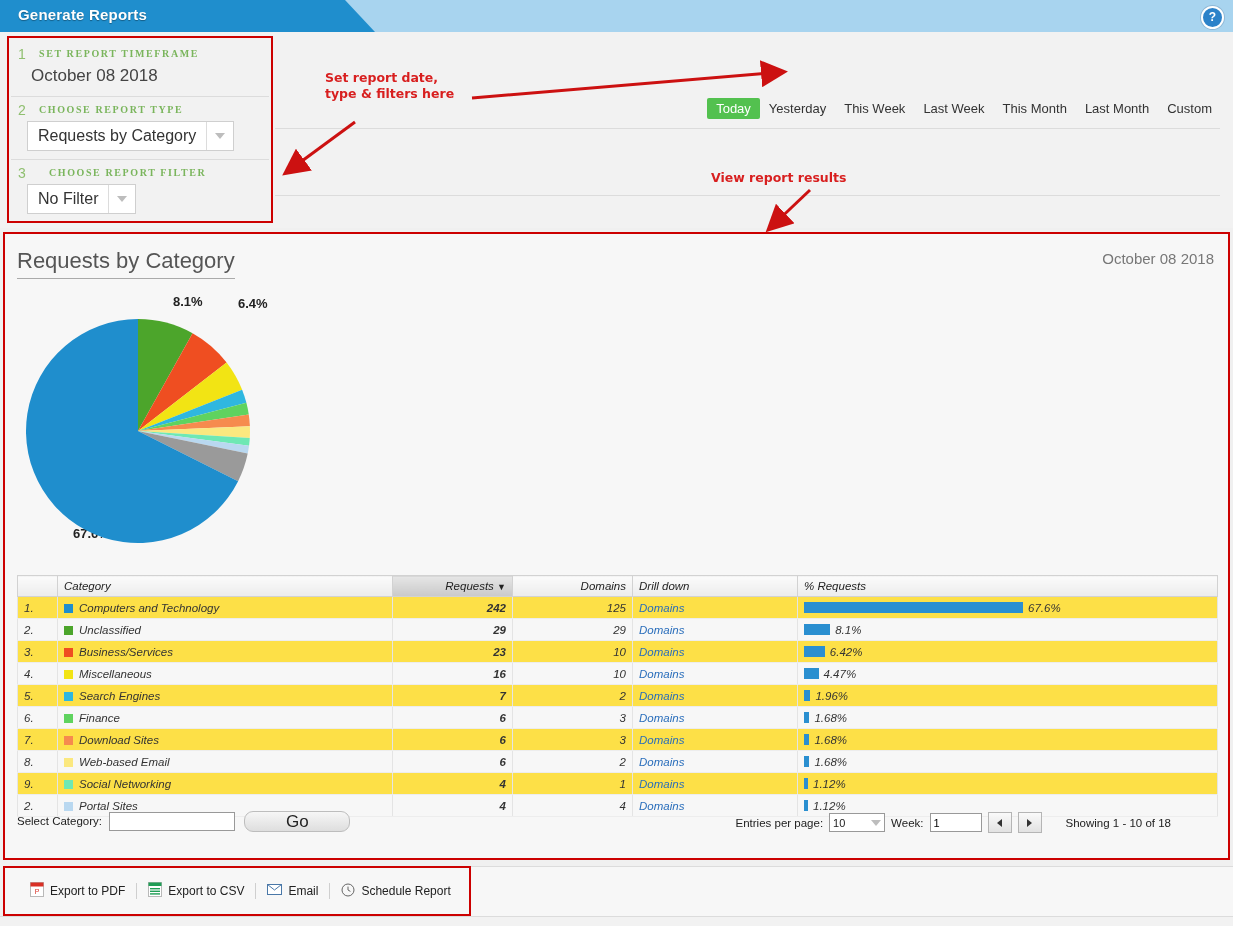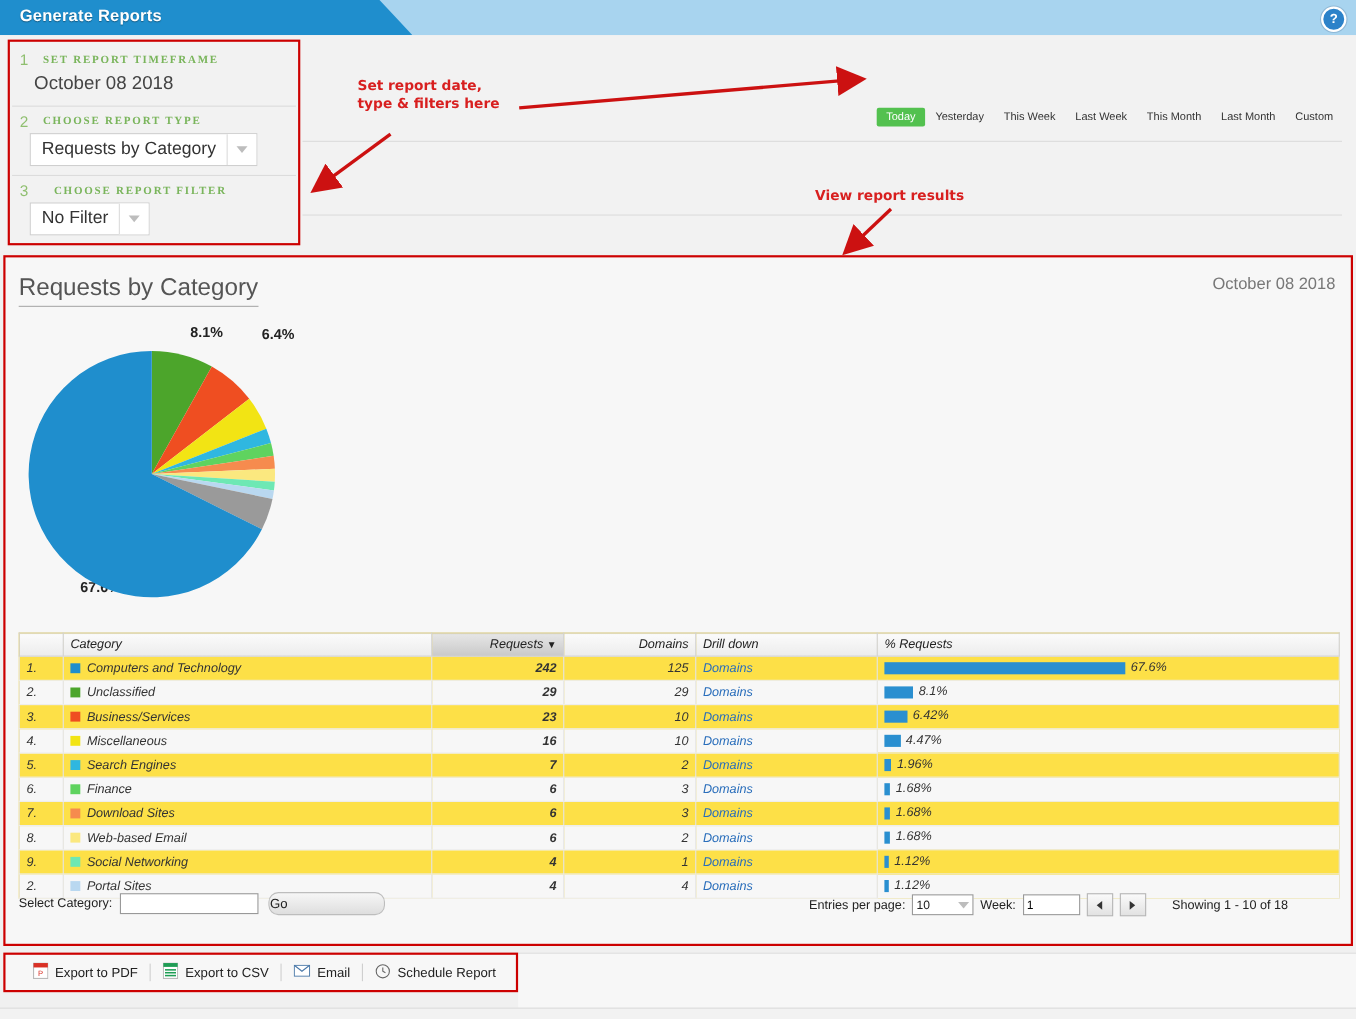--- a/index.html
+++ b/index.html
@@ -76,31 +76,31 @@
   .caret-dn{
     width:0;height:0;border-left:5px solid transparent;border-right:5px solid transparent;
     border-top:6px solid #bdbdbd;
   }
 
   
   .timeframe{
     position:absolute;right:12px;top:66px;display:flex;align-items:center;gap:0px;
   }
   .tf-btn{
-    font-size:10px;color:#333;padding:3px 9px;cursor:pointer;white-space:nowrap;text-align:right;
+    font-size:13px;color:#333;padding:3px 9px;cursor:pointer;white-space:nowrap;text-align:right;
   }
   .tf-btn.active{background:#53c14f;color:#ffffff;border-radius:2px;font-weight:normal;}
 
   
   .anno{
     position:absolute;color:#d81f1f;font-weight:bold;font-size:12.5px;line-height:16px;
     font-family:"DejaVu Sans", sans-serif;
   }
   .anno1{left:325px;top:70px;}
-  .anno2{left:741px;top:170px;}
+  .anno2{left:711px;top:170px;}
   .anno3{left:625px;top:884px;}
   .arrows{position:absolute;left:0;top:0;width:1233px;height:926px;pointer-events:none;}
 
   
   .report{
     position:absolute;left:3px;top:232px;width:1227px;height:628px;
     border:2px solid #cc0000;box-sizing:border-box;background:#f7f7f7;
   }
   .report-title{
     position:absolute;left:12px;top:14px;font-size:22px;color:#555;
@@ -154,42 +154,42 @@
 
   
   .tfoot{position:absolute;left:12px;top:574px;width:1200px;height:26px;}
   .selcat{position:absolute;left:0;top:3px;font-size:11.5px;color:#222;}
   .selcat input{
     width:120px;height:15px;border:1px solid #999;font-size:11px;vertical-align:middle;
     margin-left:4px;padding:1px 2px;
   }
   .go-btn{
     display:inline-block;margin-left:6px;width:104px;height:19px;line-height:19px;
-    text-align:left;font-size:12px;color:#222;
+    text-align:center;font-size:17px;color:#222;
     background:linear-gradient(#f6f6f6,#dedede);border:1px solid #bdbdbd;border-radius:9px;
     cursor:pointer;vertical-align:middle;
   }
   .pager{position:absolute;right:46px;top:4px;font-size:11.5px;color:#222;display:flex;align-items:center;gap:6px;}
   .pg-select{
     width:48px;height:17px;border:1px solid #999;background:#fff;
     display:inline-flex;align-items:center;justify-content:space-between;padding:0 3px;
     font-size:11px;cursor:pointer;
   }
   .pg-input{width:44px;height:15px;border:1px solid #999;font-size:11px;padding:1px 3px;}
   .navbtn{
     width:22px;height:19px;background:linear-gradient(#fafafa,#e2e2e2);
     border:1px solid #b5b5b5;display:inline-flex;align-items:center;justify-content:center;
     cursor:pointer;
   }
   .tri-l{width:0;height:0;border-top:4px solid transparent;border-bottom:4px solid transparent;border-right:5px solid #333;}
   .tri-r{width:0;height:0;border-top:4px solid transparent;border-bottom:4px solid transparent;border-left:5px solid #333;}
 
   
   .exportbar{
-    position:absolute;left:3px;top:866px;width:468px;height:36px;
+    position:absolute;left:3px;top:866px;width:468px;height:50px;
     border:2px solid #cc0000;box-sizing:border-box;background:#f7f7f7;
   }
   .exp-inner{display:flex;align-items:center;height:100%;padding-left:14px;gap:0px;}
   .exp-item{display:flex;align-items:center;gap:6px;font-size:12px;color:#222;cursor:pointer;padding:0 11px;}
   .exp-div{width:1px;height:16px;background:#cfcfcf;}
   .bottom-strip{
     position:absolute;left:0;top:916px;width:1233px;height:10px;background:#f2f2f2;
     border-top:1px solid #dcdcdc;
   }
   .right-white{

